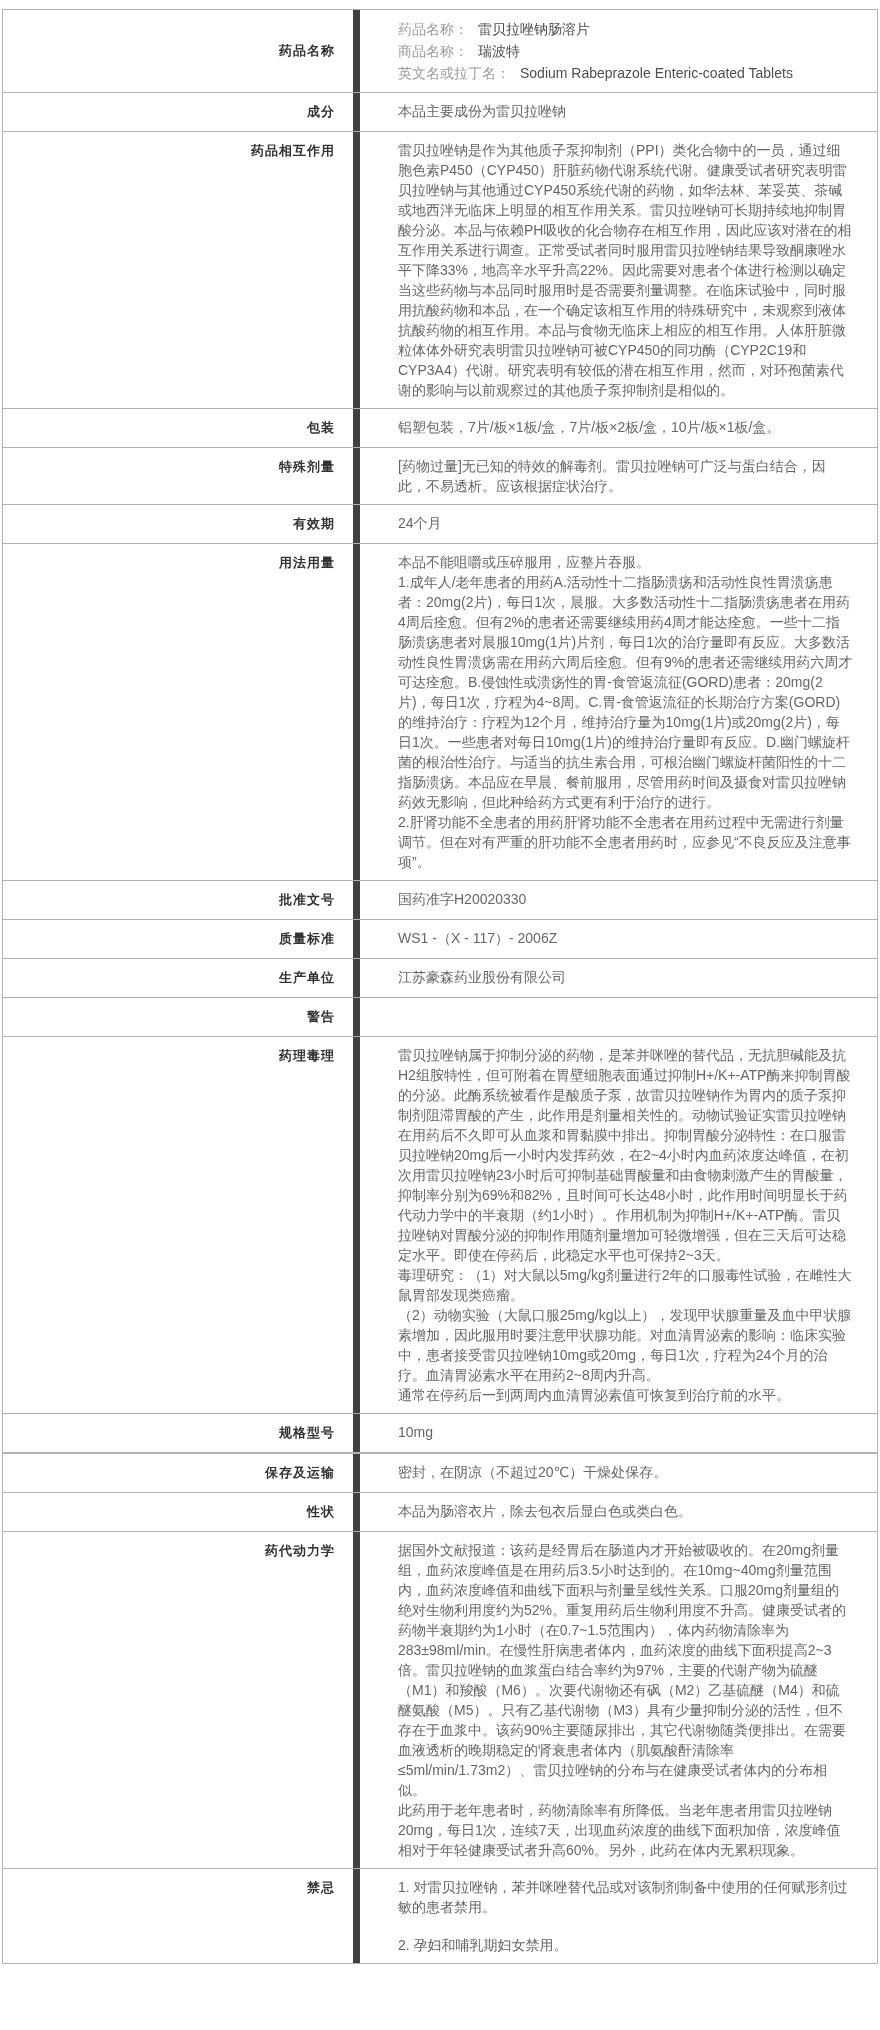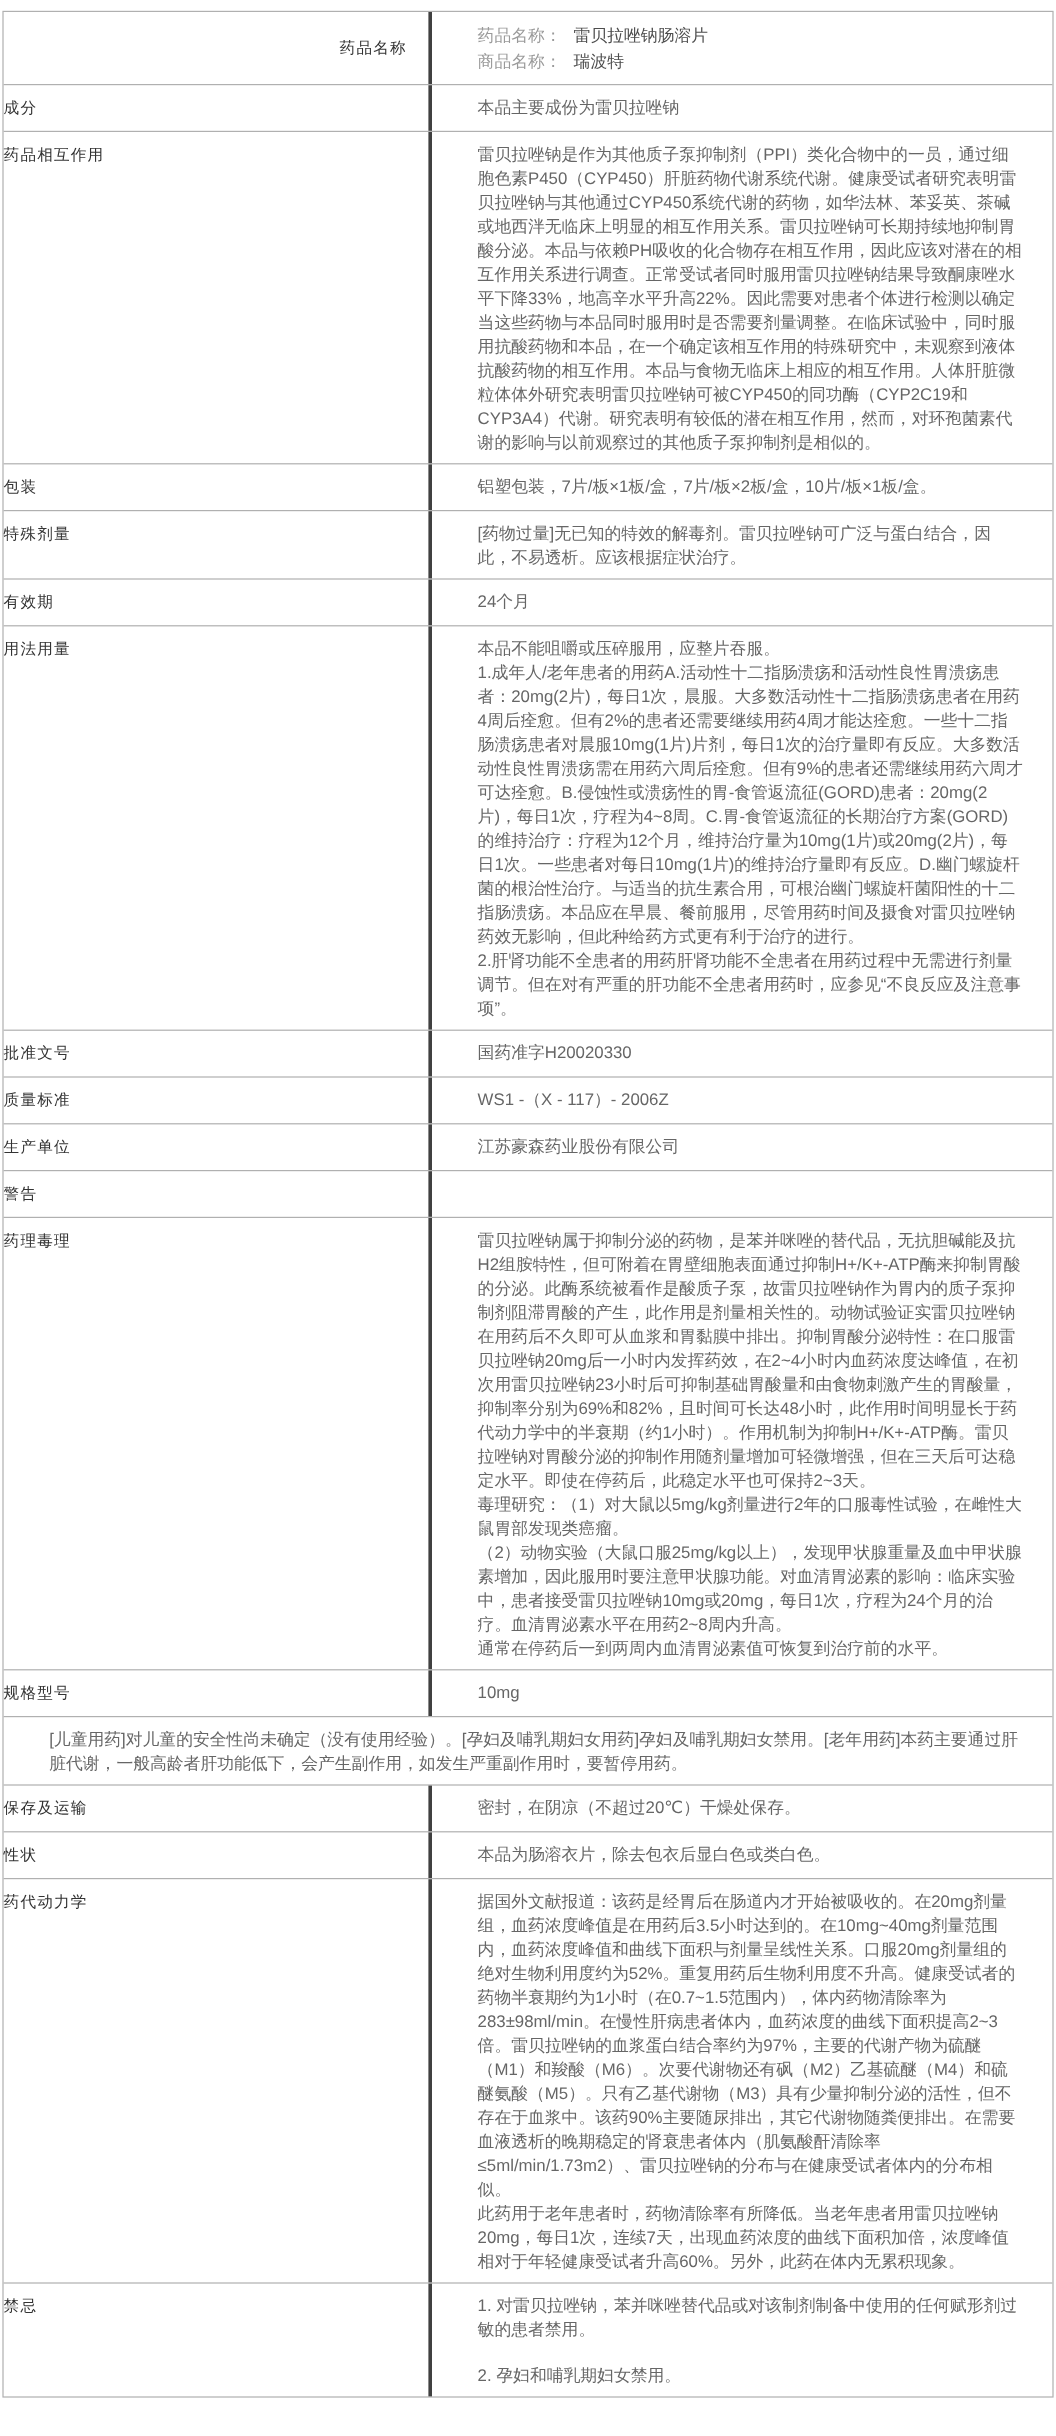--- a/index.html
+++ b/index.html
@@ -1,41 +1,42 @@
 <!DOCTYPE html>
 <html><head>
 <meta charset="utf-8">
 <style>
   html,body{margin:0;padding:0;background:#ffffff;}
   body{width:880px;font-family:"Liberation Sans","DejaVu Sans",sans-serif;}
   .drug-table{margin:9px 2px 10px 2px;border:1px solid #b0b0b0;background:#fff;}
   .row{display:flex;border-bottom:1px solid #b0b0b0;}
   .row:last-child{border-bottom:none;}
-  .label-cell{flex:0 0 357px;width:357px;box-sizing:border-box;border-right:3px solid #404040;
-    padding:9px 18px 9px 0;font-size:13px;font-weight:normal;color:#333333;
+  .label-cell{flex:0 0 357px;width:357px;box-sizing:border-box;border-right:7px solid #404040;
+    text-align:right;padding:9px 18px 9px 0;font-size:13px;font-weight:bold;color:#333333;
     line-height:20px;letter-spacing:1px;}
   .row.center .label-cell{display:flex;align-items:center;justify-content:flex-end;padding-top:0;padding-bottom:0;}
   .content-cell{flex:1;box-sizing:border-box;padding:8px 24px 8px 38px;font-size:14px;
     color:#666666;line-height:20px;min-height:22px;}
   p.para{margin:0;padding:0;}
   .content-cell.spaced p.para{margin:0 0 18px 0;}
   .content-cell.spaced p.para:last-child{margin-bottom:0;}
   .field-line{line-height:22px;white-space:nowrap;}
   .field-label{color:#9a9a9a;margin-right:10px;}
   .field-value{color:#4d4d4d;}
 </style>
 </head>
 <body>
 
 <div class="drug-table" id="drug-table">
     <div class="row center">
       <div class="label-cell">药品名称</div>
       <div class="content-cell">
         <div class="field-line"><span class="field-label">药品名称：</span><span class="field-value">雷贝拉唑钠肠溶片</span></div>
         <div class="field-line"><span class="field-label">商品名称：</span><span class="field-value">瑞波特</span></div>
+        <div class="field-line"><span class="field-label">英文名或拉丁名：</span><span class="field-value">Sodium Rabeprazole Enteric-coated Tablets</span></div>
       </div>
     </div>
     <div class="row">
       <div class="label-cell">成分</div>
       <div class="content-cell">
         <p class="para">本品主要成份为雷贝拉唑钠</p>
       </div>
     </div>
     <div class="row">
       <div class="label-cell">药品相互作用</div>
@@ -100,23 +101,20 @@
         <p class="para">通常在停药后一到两周内血清胃泌素值可恢复到治疗前的水平。</p>
       </div>
     </div>
     <div class="row">
       <div class="label-cell">规格型号</div>
       <div class="content-cell">
         <p class="para">10mg</p>
       </div>
     </div>
     <div class="row">
-      <div class="content-cell">
-        <p class="para">[儿童用药]对儿童的安全性尚未确定（没有使用经验）。[孕妇及哺乳期妇女用药]孕妇及哺乳期妇女禁用。[老年用药]本药主要通过肝脏代谢，一般高龄者肝功能低下，会产生副作用，如发生严重副作用时，要暂停用药。</p>
-      </div>
     </div>
     <div class="row">
       <div class="label-cell">保存及运输</div>
       <div class="content-cell">
         <p class="para">密封，在阴凉（不超过20℃）干燥处保存。</p>
       </div>
     </div>
     <div class="row">
       <div class="label-cell">性状</div>
       <div class="content-cell">

